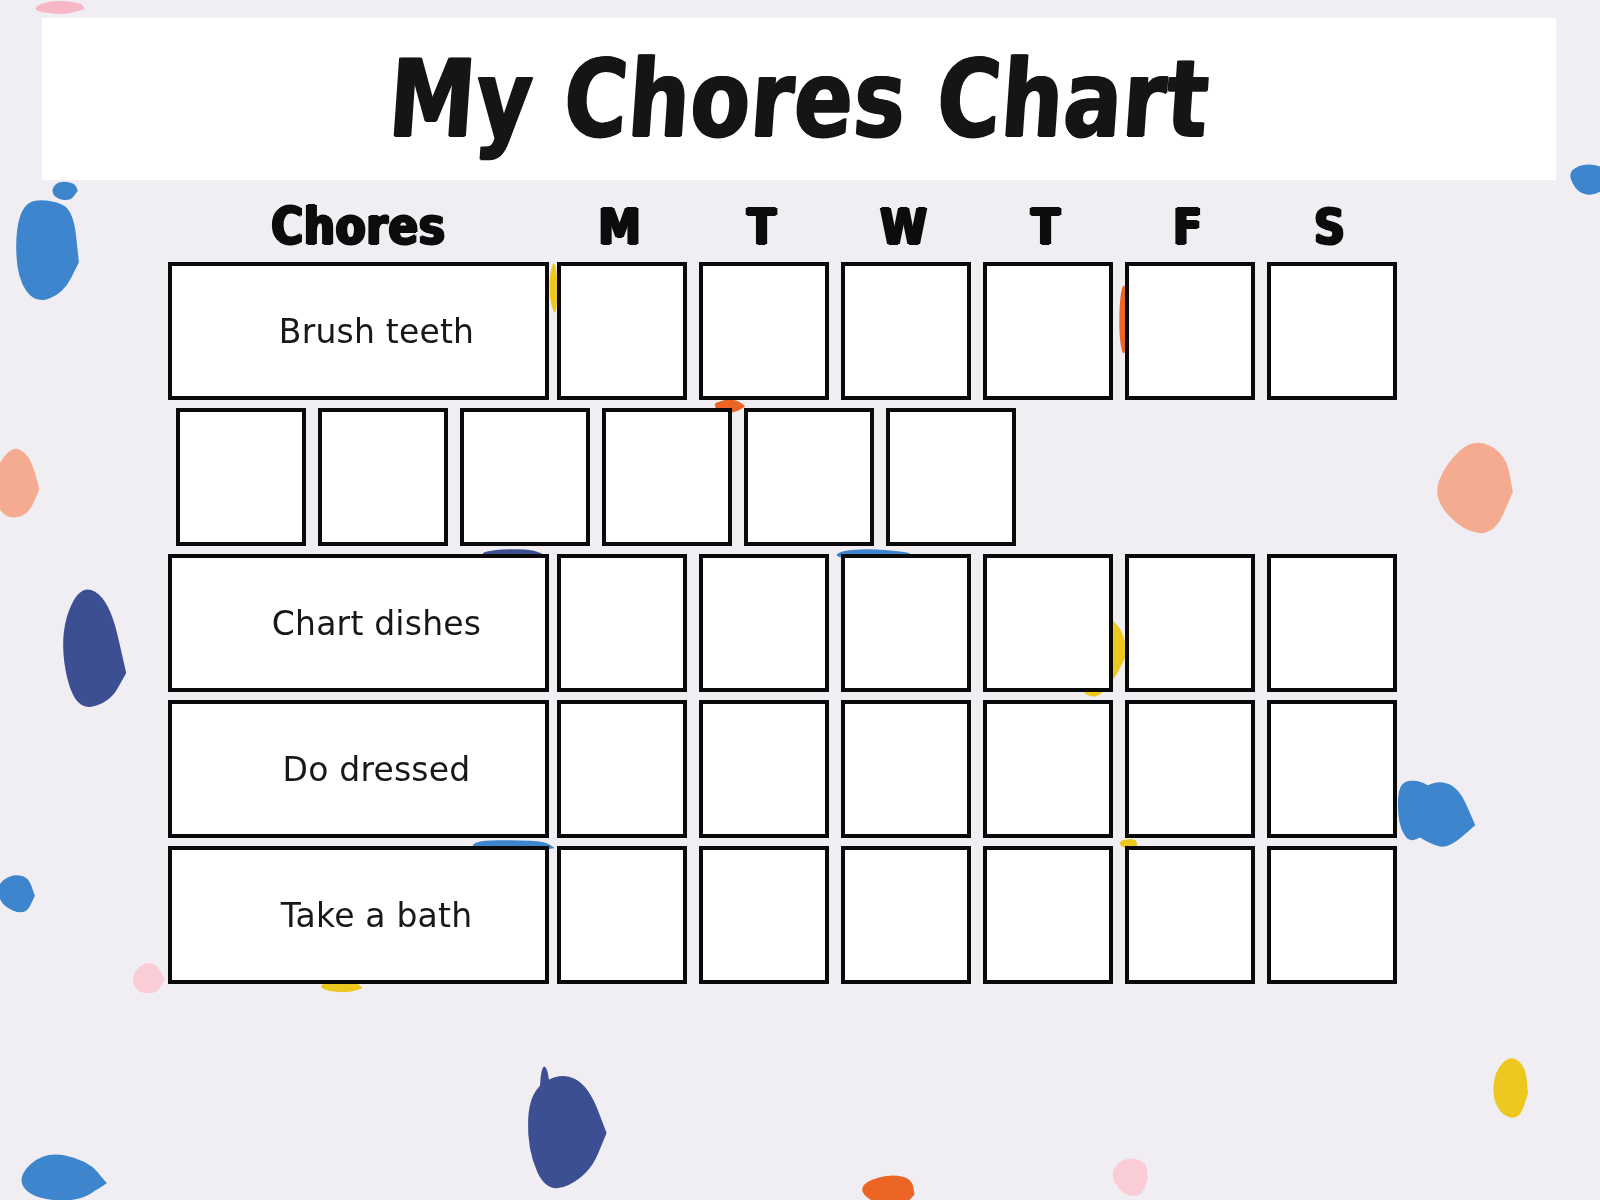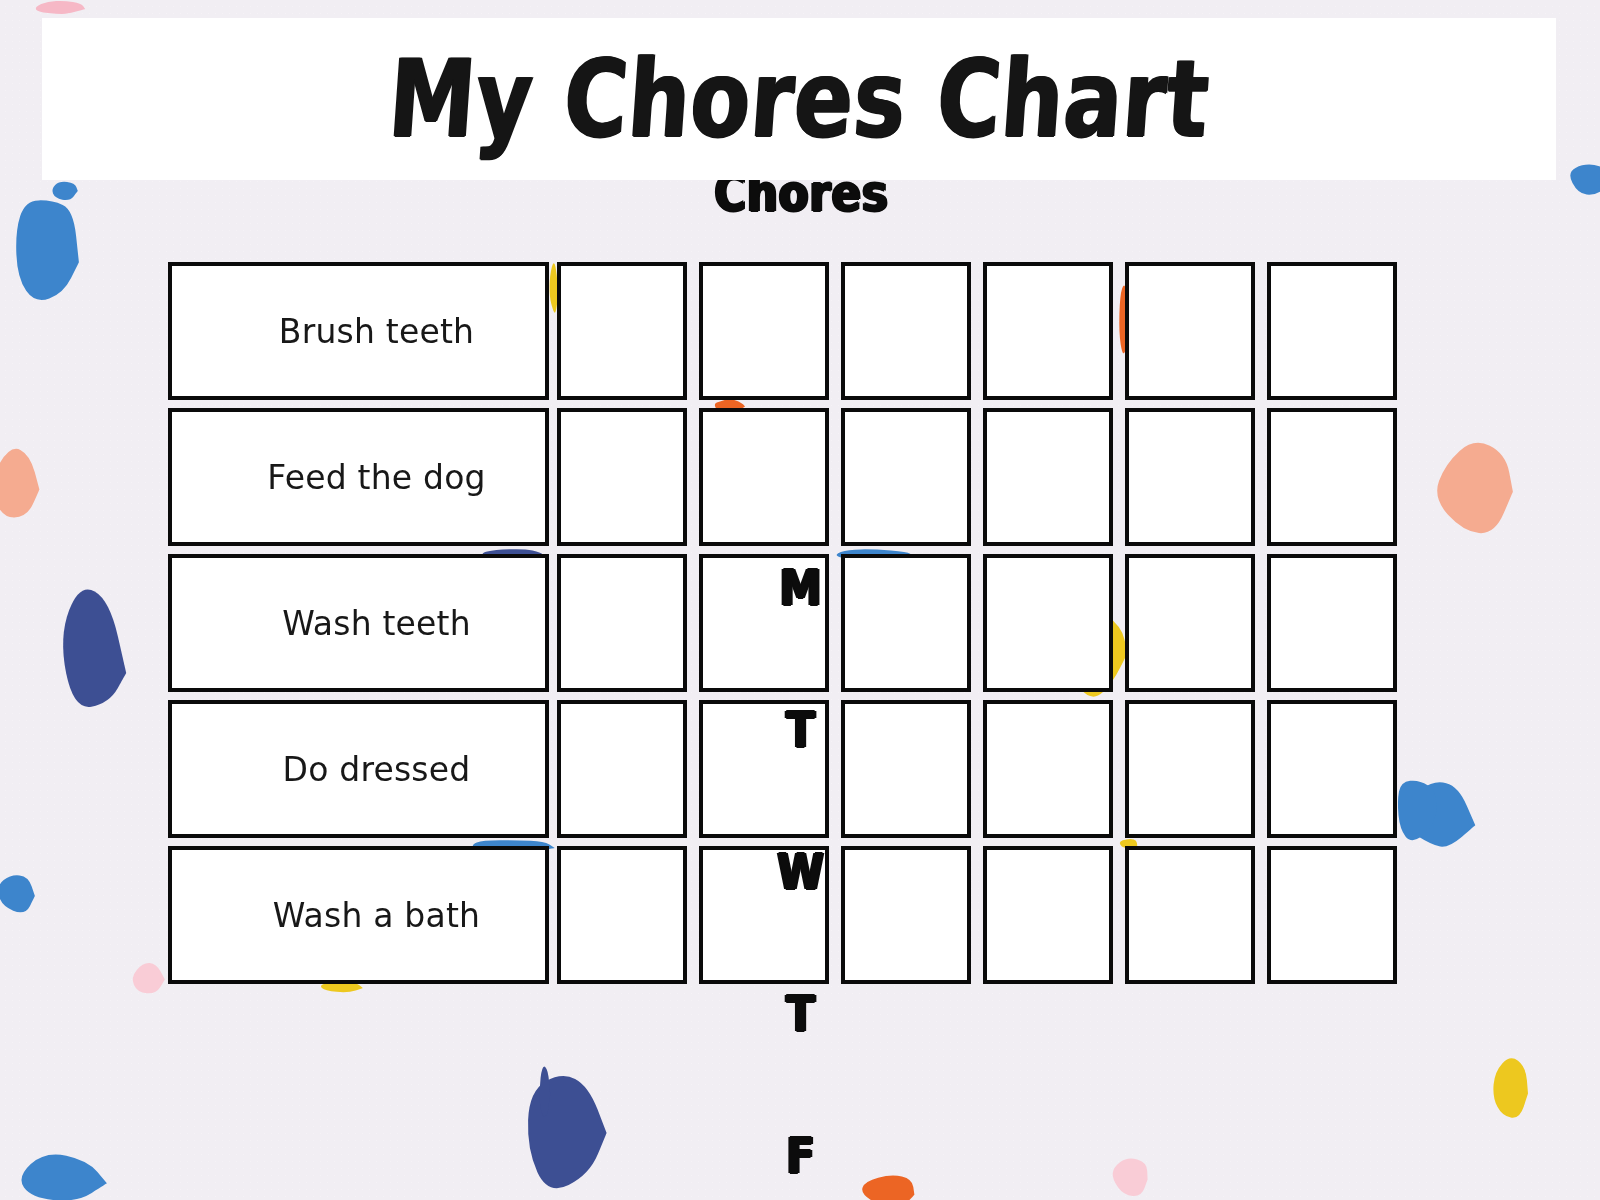--- a/index.html
+++ b/index.html
@@ -76,21 +76,20 @@
     left: 168px;
     top: 190px;
     width: 1266px;
     z-index: 4;
   }
 
   #header-row {
     display: flex;
     height: 72px;
     align-items: center;
-    flex-direction: column;
   }
   .head-cell {
     font-family: "DejaVu Sans", sans-serif;
     font-weight: bold;
     font-size: 45px;
     color: #0c0c0c;
     text-align: center;
     line-height: 1;
     transform: scaleY(1.12) scaleX(.94);
     text-shadow: 1.8px 0 0 #0c0c0c, -1.8px 0 0 #0c0c0c, 0 1.1px 0 #0c0c0c, 0 -1.1px 0 #0c0c0c;
@@ -299,33 +298,30 @@
           <span class="chore-label">Brush teeth</span>
         </div>
         <div class="day-cell first"></div>
         <div class="day-cell"></div>
         <div class="day-cell"></div>
         <div class="day-cell"></div>
         <div class="day-cell"></div>
         <div class="day-cell"></div>
       </div>
       <div class="grid-row">
+        <div class="day-cell first"></div>
+        <div class="day-cell"></div>
+        <div class="day-cell"></div>
+        <div class="day-cell"></div>
+        <div class="day-cell"></div>
+        <div class="day-cell"></div>
+      </div>
+      <div class="grid-row">
         <div class="chore-cell">
-          <span class="chore-label">Feed the dog</span>
-        </div>
-        <div class="day-cell first"></div>
-        <div class="day-cell"></div>
-        <div class="day-cell"></div>
-        <div class="day-cell"></div>
-        <div class="day-cell"></div>
-        <div class="day-cell"></div>
-      </div>
-      <div class="grid-row">
-        <div class="chore-cell">
-          <span class="chore-label">Wash teeth</span>
+          <span class="chore-label">Chart dishes</span>
         </div>
         <div class="day-cell first"></div>
         <div class="day-cell"></div>
         <div class="day-cell"></div>
         <div class="day-cell"></div>
         <div class="day-cell"></div>
         <div class="day-cell"></div>
       </div>
       <div class="grid-row">
         <div class="chore-cell">
@@ -333,21 +329,21 @@
         </div>
         <div class="day-cell first"></div>
         <div class="day-cell"></div>
         <div class="day-cell"></div>
         <div class="day-cell"></div>
         <div class="day-cell"></div>
         <div class="day-cell"></div>
       </div>
       <div class="grid-row">
         <div class="chore-cell">
-          <span class="chore-label">Wash a bath</span>
+          <span class="chore-label">Take a bath</span>
         </div>
         <div class="day-cell first"></div>
         <div class="day-cell"></div>
         <div class="day-cell"></div>
         <div class="day-cell"></div>
         <div class="day-cell"></div>
         <div class="day-cell"></div>
       </div>
     </div>
 </div>

